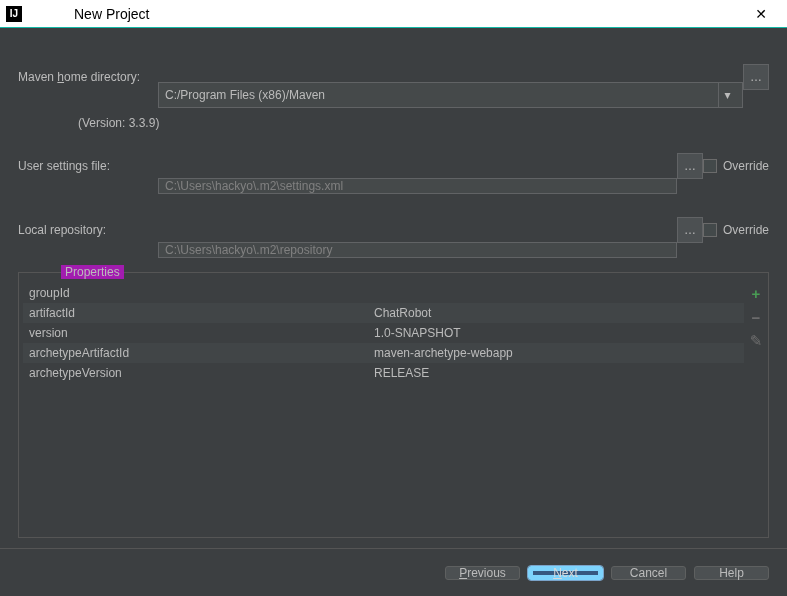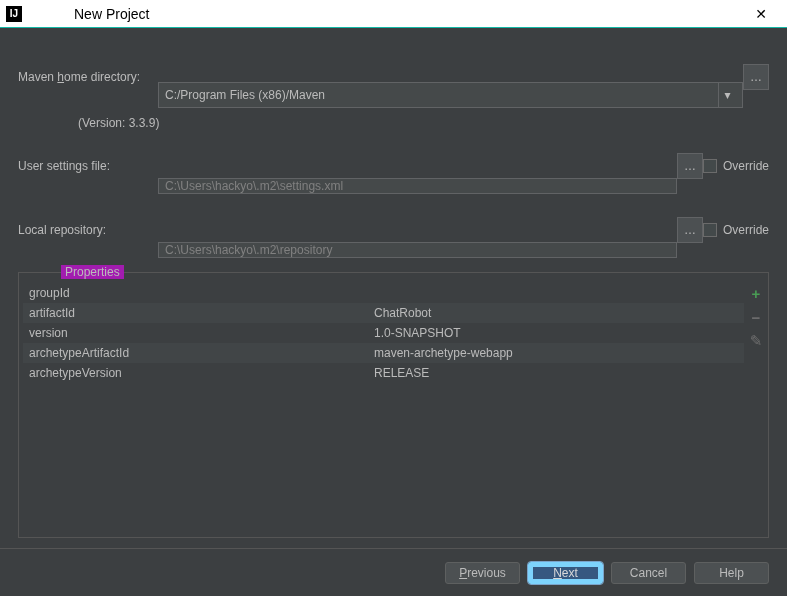--- a/index.html
+++ b/index.html
@@ -182,21 +182,21 @@
     background: #3c3f41;
     border-top: 1px solid #555555;
     display: flex;
     align-items: center;
     justify-content: flex-end;
     padding: 0 18px;
     gap: 8px;
   }
   .btn {
     min-width: 75px;
-    height: 22px;
+    height: 14px;
     background: #4c5052;
     border: 1px solid #5e6060;
     color: #bbbbbb;
     display: flex;
     align-items: center;
     justify-content: center;
     cursor: pointer;
     border-radius: 3px;
   }
   .btn.primary {

